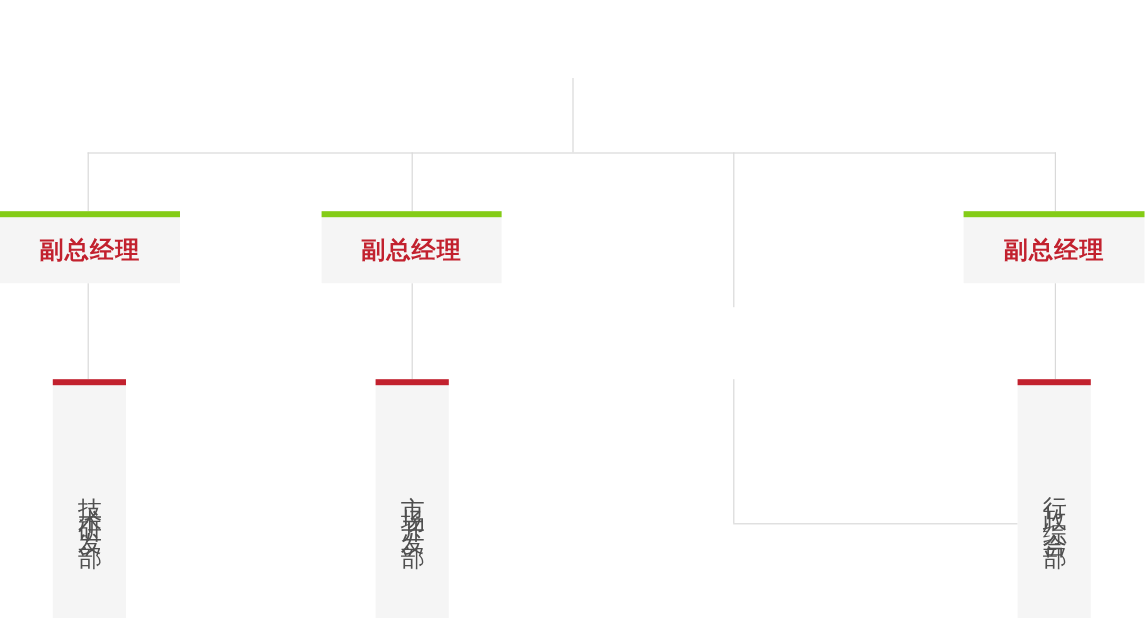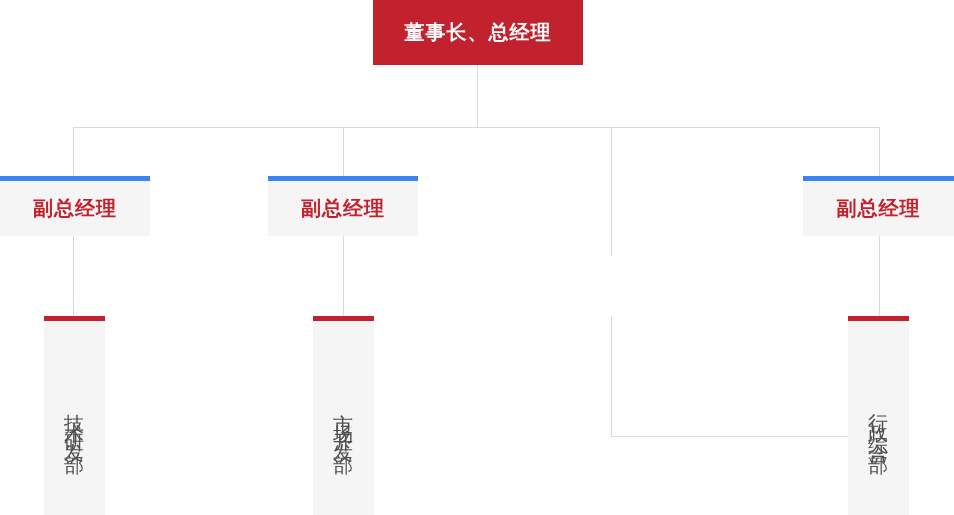--- a/index.html
+++ b/index.html
@@ -32,21 +32,21 @@
     font-weight: 700;
     letter-spacing: 1px;
     display: flex; align-items: center; justify-content: center;
   }
 
   
   .node-l2 {
     position: absolute;
     width: 150px; height: 60px;
     background: #f5f5f5;
-    border-top: 5px solid #3b82f6;
+    border-top: 5px solid #84cc16;
     color: #c2212e;
     font-size: 20px;
     font-weight: 700;
     letter-spacing: 1px;
     display: flex; align-items: center; justify-content: center;
   }
   .node-vp1 { left: 0;    top: 176px; }
   .node-vp2 { left: 268px; top: 176px; }
   .node-cfo { left: 536px; top: 256px; }
   .node-vp3 { left: 803px; top: 176px; width: 151px; }
@@ -84,23 +84,20 @@
   <div class="line v" style="left:73px;  top:127px; height:49px;"></div>
   <div class="line v" style="left:343px; top:127px; height:49px;"></div>
   <div class="line v" style="left:611px; top:127px; height:129px;"></div>
   <div class="line v" style="left:879px; top:127px; height:49px;"></div>
   <div class="line v" style="left:73px;  top:236px; height:80px;"></div>
   <div class="line v" style="left:343px; top:236px; height:80px;"></div>
   <div class="line v" style="left:879px; top:236px; height:80px;"></div>
   <div class="line v" style="left:611px; top:316px; height:120px;"></div>
   <div class="line h" style="left:611px; top:436px; width:237px;"></div>
 
-  <div class="node-root">
-    <span>董事长、总经理</span>
-  </div>
 
   <div class="node-l2 node-vp1">
     <span>副总经理</span>
   </div>
   <div class="node-l2 node-vp2">
     <span>副总经理</span>
   </div>
   <div class="node-l2 node-vp3">
     <span>副总经理</span>
   </div>

